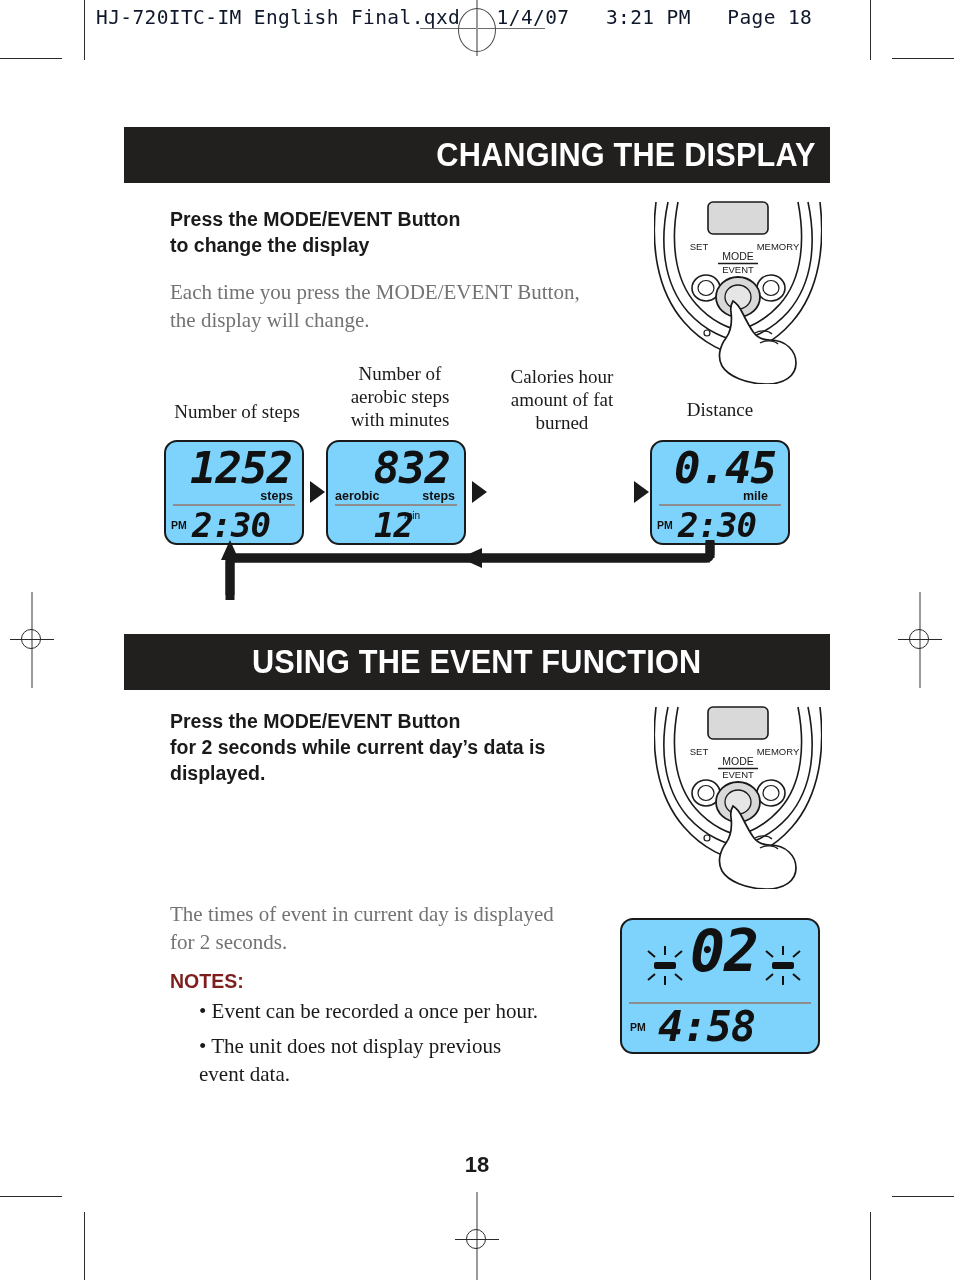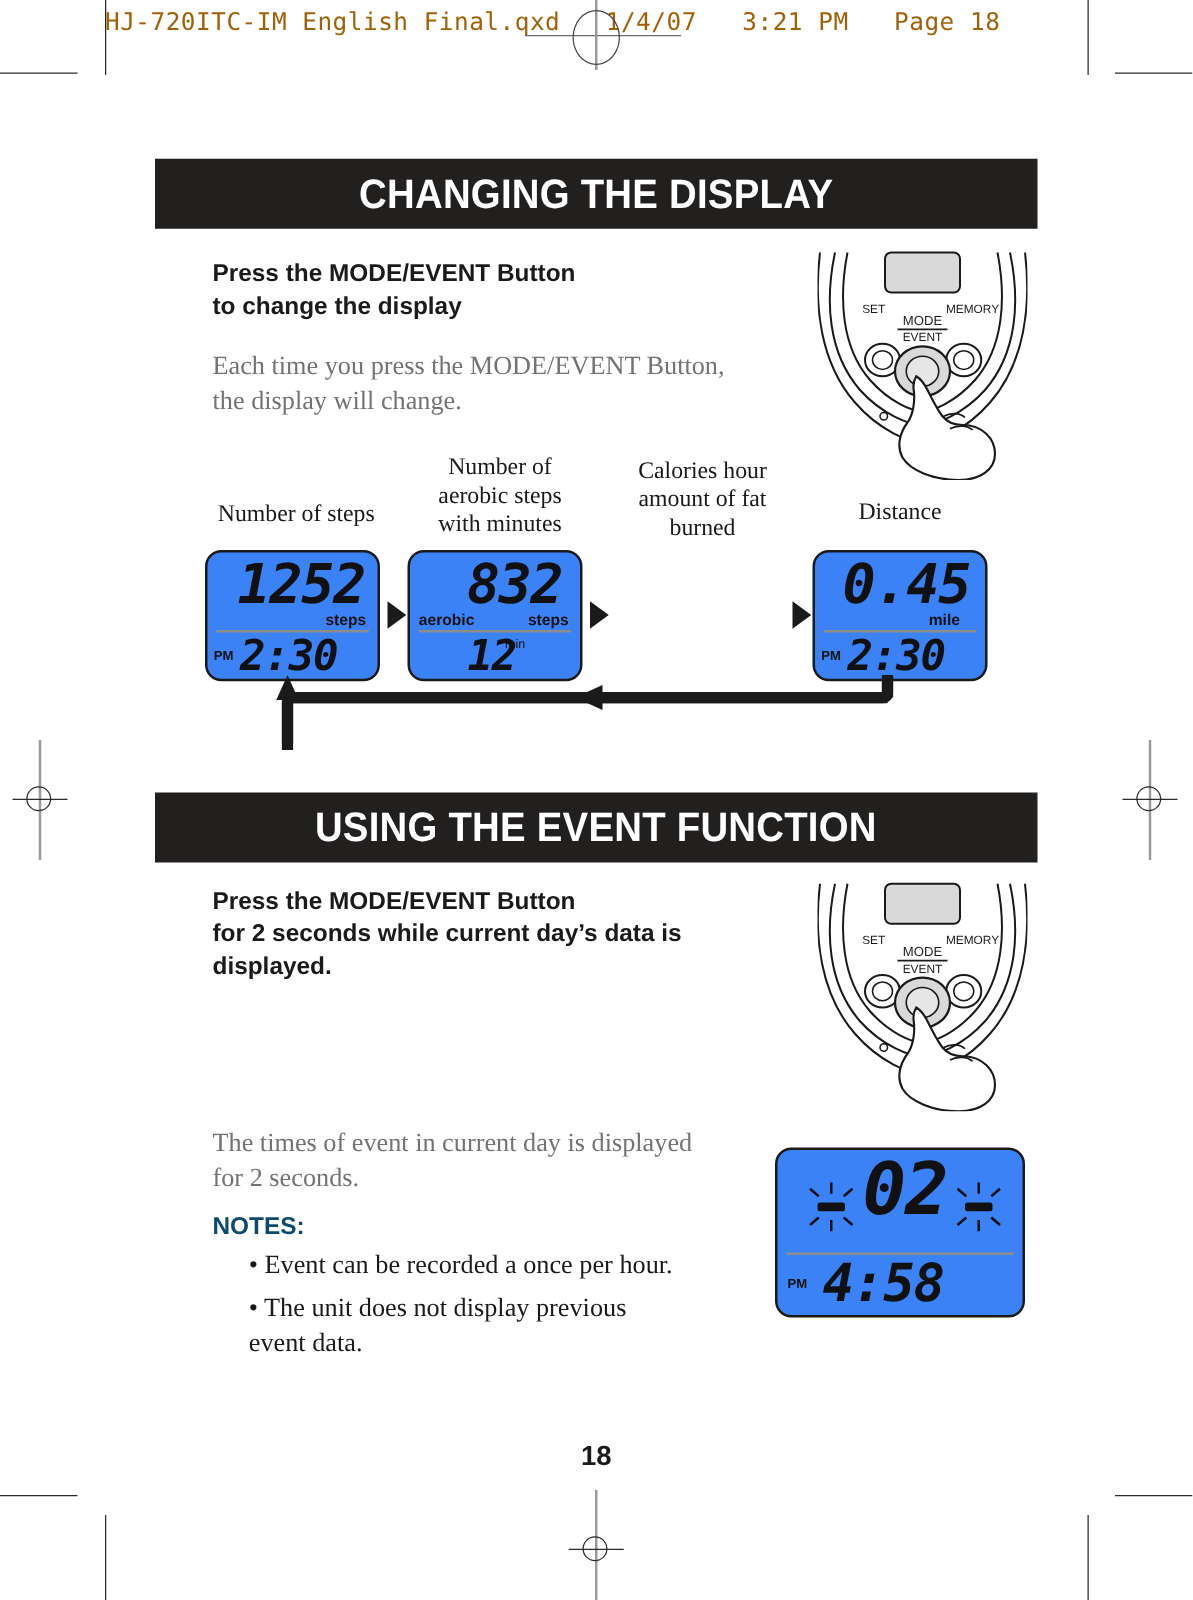--- a/index.html
+++ b/index.html
@@ -49,26 +49,26 @@
   .reg-mark .reg-v {
     position: absolute;
     left: 21px; top: -26px;
     width: 2px; height: 96px;
     background: #9a9a9a;
   }
 
   
   .slug {
     position: absolute;
-    left: 84px;
+    left: 96px;
     top: 6px;
     font-family: "DejaVu Sans Mono", monospace;
     font-size: 19.5px;
     letter-spacing: 0.4px;
-    color: #a16207;
+    color: #0f172a;
     white-space: pre;
   }
   .slug-mark {
     position: absolute;
     left: 420px;
     top: 28px;
     width: 125px;
     height: 1px;
     background: #6d6d6d;
   }
@@ -145,21 +145,21 @@
     height: 184px;
   }
   .device svg { display: block; }
 
   
   .lcd {
     position: absolute;
     box-sizing: border-box;
     border: 2px solid #1a1a1a;
     border-radius: 13px;
-    background: #3b82f6;
+    background: #7dd3fc;
   }
   .lcd-top {
     position: relative;
     height: 62%;
   }
   .lcd-divider {
     position: absolute;
     left: 7px; right: 7px;
     height: 2px;
     background: #8d8d8d;
@@ -213,21 +213,21 @@
     border-top: 11px solid transparent;
     border-bottom: 11px solid transparent;
     border-left: 15px solid #1a1a1a;
   }
 
   .notes-head {
     position: absolute;
     font-family: "Liberation Sans", sans-serif;
     font-weight: bold;
     font-size: 19.5px;
-    color: #0c4a6e;
+    color: #7f1d1d;
   }
   .note-item {
     position: absolute;
     font-family: "Liberation Serif", serif;
     font-size: 21px;
     line-height: 28px;
     color: #1a1a1a;
     white-space: pre-line;
   }
 
@@ -270,21 +270,21 @@
     <div class="reg-v"></div>
       <div class="reg-h"></div>
       <div class="reg-circle"></div>
   </div>
 
   <div class="slug">HJ-720ITC-IM English Final.qxd   1/4/07   3:21 PM   Page 18</div>
   <div class="slug-mark"></div>
   <div class="slug-reg-v"></div>
   <div class="slug-reg"></div>
 
-  <div class="section-bar" style="top:127px;">
+  <div class="section-bar" style="top:127px;justify-content:flex-end;">
     <span class="bar-text">CHANGING THE DISPLAY</span>
   </div>
 
   <div class="lead" style="left:170px; top:206px; width:470px;">Press the MODE/EVENT Button
 to change the display</div>
   <div class="body-text" style="left:170px; top:278px; width:480px;">Each time you press the MODE/EVENT Button,
 the display will change.</div>
 
   <div class="device" style="left:654px; top:200px;">
     <svg viewBox="0 0 168 184" width="168" height="184">

